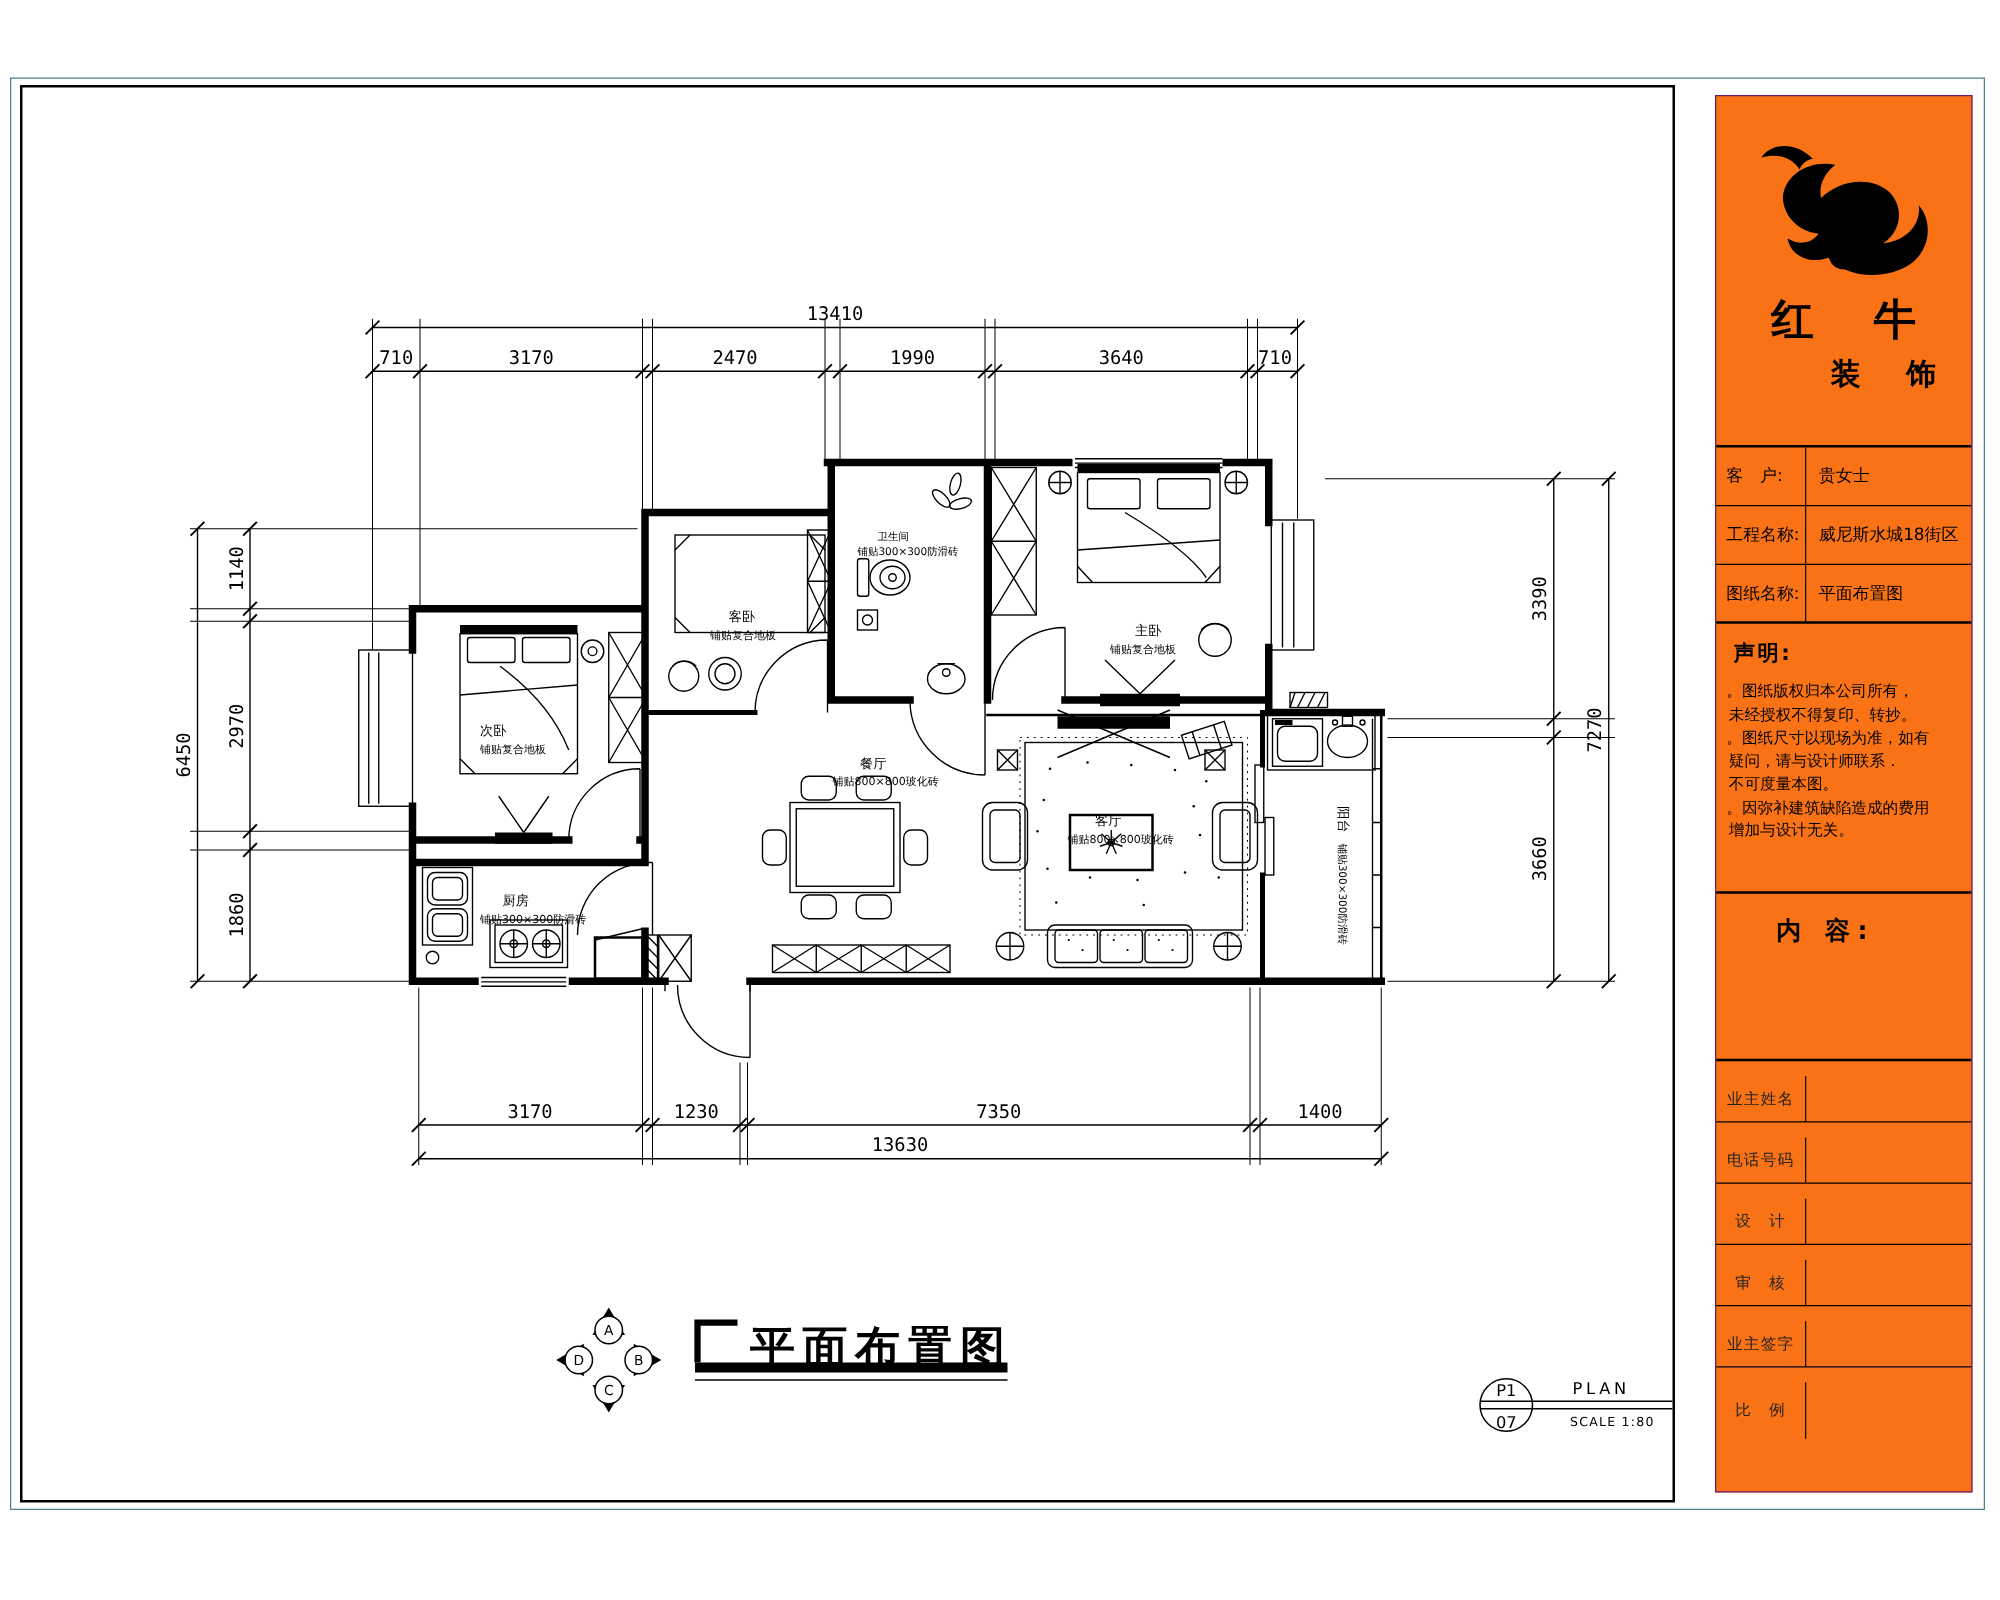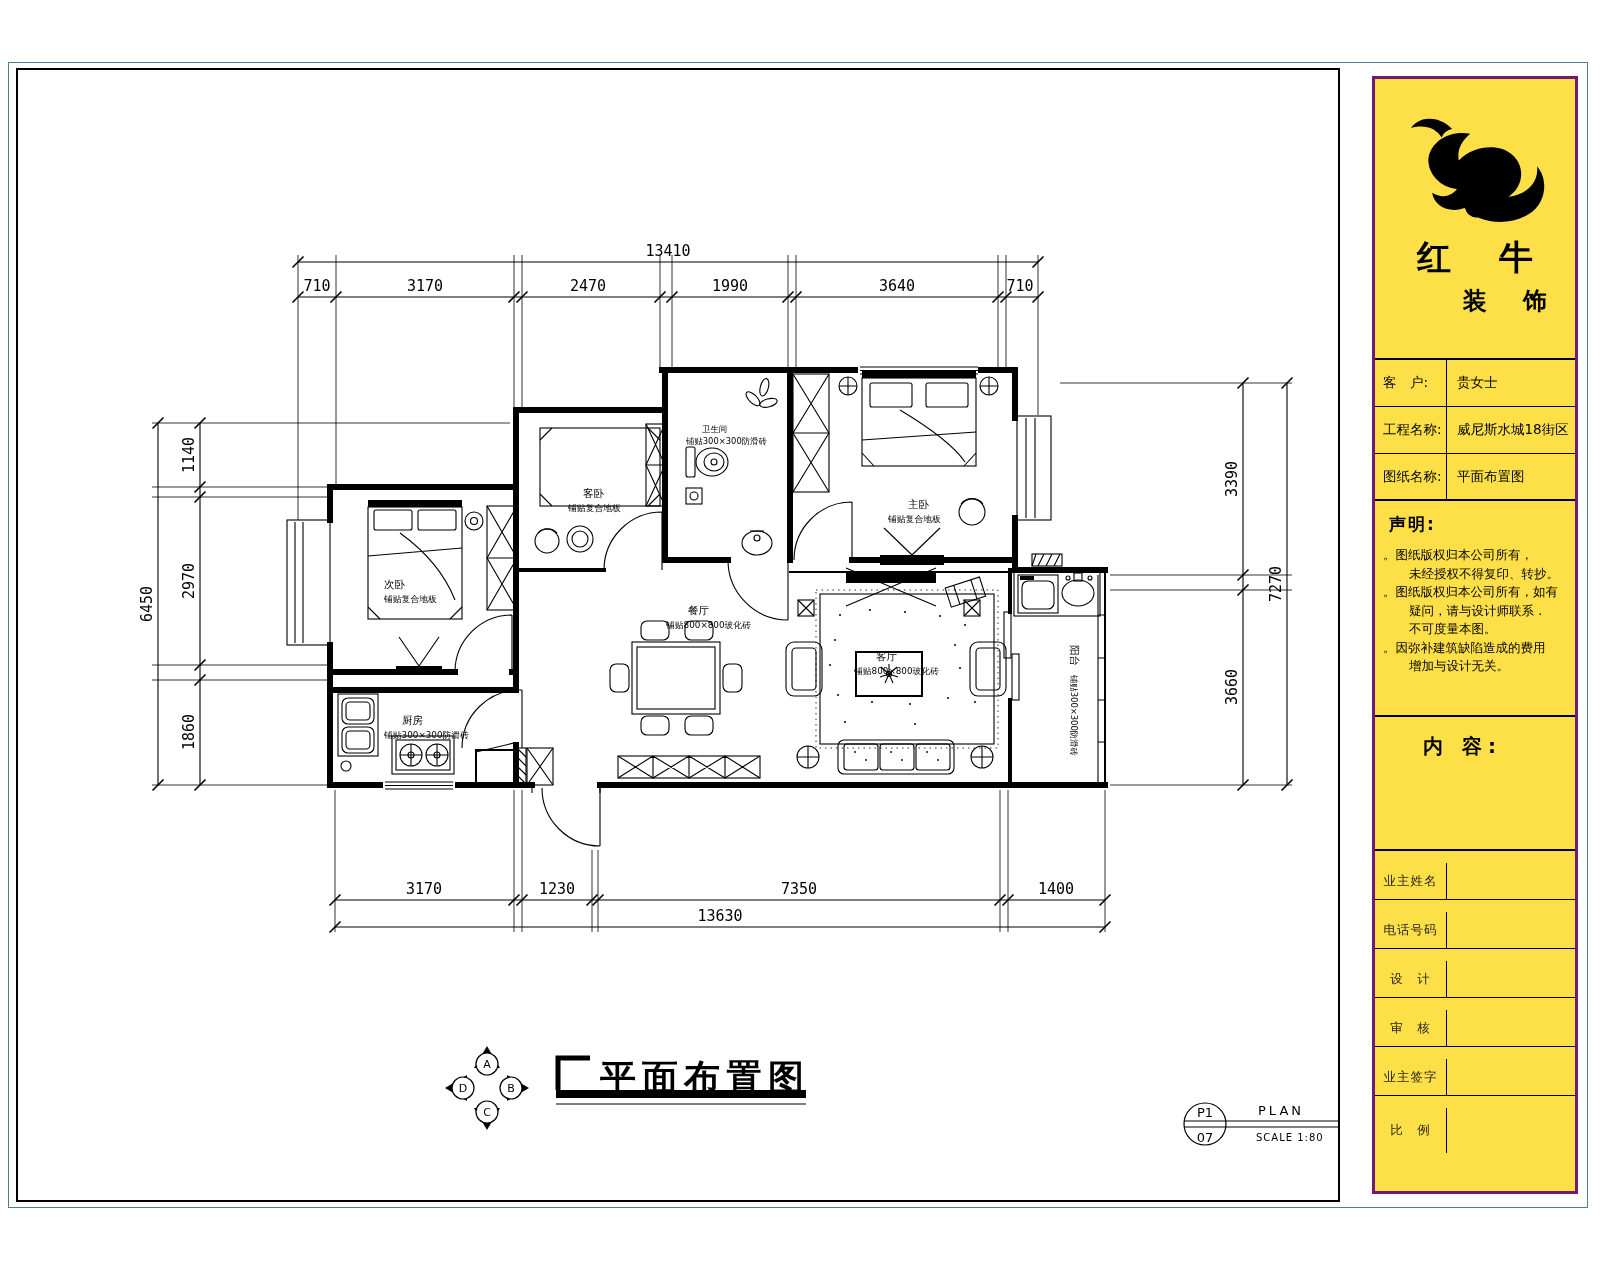--- a/index.html
+++ b/index.html
@@ -2,33 +2,33 @@
 <html><head>
 <meta charset="utf-8">
 <style>
   html,body{margin:0;padding:0;background:#fff;}
   body{width:1600px;height:1280px;position:relative;font-family:"DejaVu Sans",sans-serif;color:#000;overflow:hidden;}
   .abs{position:absolute;}
   .outer-border{left:8px;top:62px;width:1578px;height:1144px;border:1.5px solid #4d7f8c;}
   .main-frame{left:16px;top:68px;width:1320px;height:1130px;border:2.5px solid #000;}
   .plan-svg{left:0;top:0;width:1600px;height:1280px;}
   
-  .title-block{left:1372px;top:76px;width:206px;height:1118px;border:3px solid #701a75;box-sizing:border-box;background:#fde047;}
+  .title-block{left:1372px;top:76px;width:206px;height:1118px;border:1px solid #701a75;box-sizing:border-box;background:#f97316;}
   .tb-logo-svg{left:22px;top:28px;width:158px;height:124px;}
   .brand1{left:0;right:0;top:156px;text-align:center;font-size:34px;font-weight:bold;letter-spacing:18px;text-indent:18px;}
   .brand2{right:14px;top:206px;font-size:24px;font-weight:bold;letter-spacing:14px;text-align:right;}
   .tb-fields{left:0;top:279px;width:100%;border-top:2px solid #000;}
   .tb-row{display:flex;height:46px;border-bottom:1.5px solid #000;align-items:center;}
   .tb-row:last-child{border-bottom:none;}
   .tb-label{width:72px;padding-left:8px;box-sizing:border-box;border-right:1.5px solid #000;font-size:13.5px;height:100%;display:flex;align-items:center;text-align:center;}
   .tb-value{flex:1;padding-left:10px;font-size:13.5px;}
   .tb-statement{left:0;top:420px;width:100%;height:216px;border-top:2px solid #000;box-sizing:border-box;}
   .st-title{font-size:17px;font-weight:bold;margin:12px 0 10px 14px;letter-spacing:2px;}
   .st-line{font-size:12.5px;line-height:18.5px;padding-left:8px;}
-  .st-line.cont{padding-left:34px;}
+  .st-line.cont{padding-left:10px;}
   .tb-content{left:0;top:636px;width:100%;height:134px;border-top:2px solid #000;box-sizing:border-box;padding-left:34px;}
   .content-label{font-size:20px;font-weight:bold;margin:16px 0 0 14px;letter-spacing:6px;}
   .tb-signs{left:0;top:770px;width:100%;border-top:2px solid #000;}
   .sign-row{display:flex;height:48px;border-bottom:1.5px solid #000;}
   .sign-row:last-child{height:57px;border-bottom:none;}
   .sign-label{width:72px;border-right:1.5px solid #000;box-sizing:border-box;display:flex;align-items:center;justify-content:center;font-size:12.5px;color:#222;letter-spacing:1px;margin-top:12px;}
   .sign-value{flex:1;}
   
   .w6{stroke:#000;stroke-width:6;fill:none;stroke-linecap:square;}
   .w4{stroke:#000;stroke-width:4;fill:none;stroke-linecap:square;}
@@ -408,21 +408,21 @@
     <div class="tb-row">
       <div class="tb-label">图纸名称:</div>
       <div class="tb-value">平面布置图</div>
     </div>
   </div>
 
   <div class="abs tb-statement">
     <div class="st-title">声明:</div>
     <div class="st-line">。图纸版权归本公司所有，</div>
     <div class="st-line cont">未经授权不得复印、转抄。</div>
-    <div class="st-line">。图纸版权归本公司所有，如有</div>
+    <div class="st-line">。图纸尺寸以现场为准，如有</div>
     <div class="st-line cont">疑问，请与设计师联系．</div>
     <div class="st-line cont">不可度量本图。</div>
     <div class="st-line">。因弥补建筑缺陷造成的费用</div>
     <div class="st-line cont">增加与设计无关。</div>
   </div>
 
   <div class="abs tb-content">
     <div class="content-label">内 容:</div>
   </div>
 

